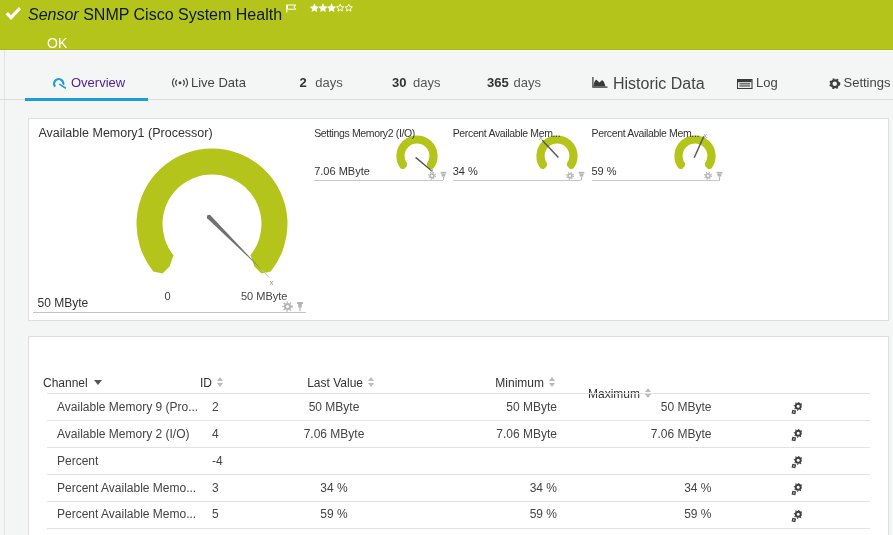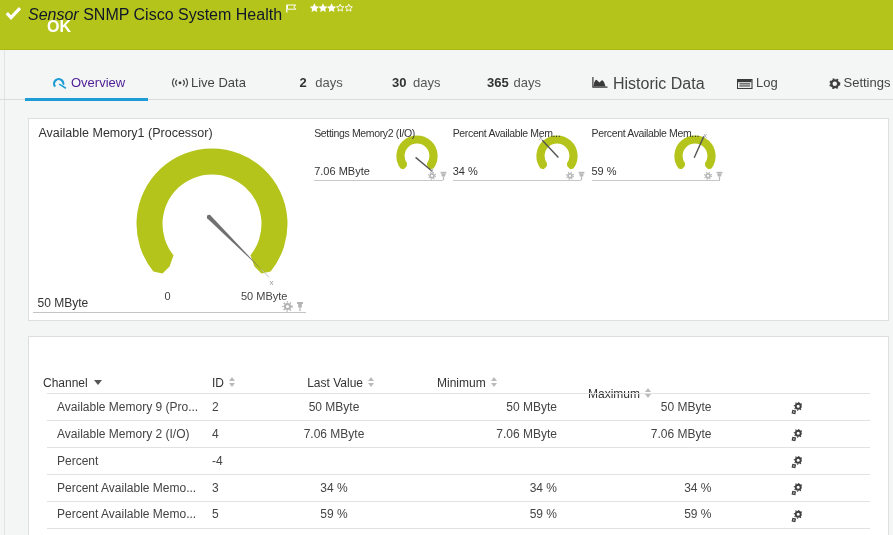--- a/index.html
+++ b/index.html
@@ -26,21 +26,21 @@
   <g fill="#fff">
     <path id="s1" d="M4.4 0.3 L5.8 3.3 L9 3.7 L6.6 5.9 L7.2 9.1 L4.4 7.5 L1.6 9.1 L2.2 5.9 L-0.2 3.7 L3 3.3 Z"></path>
     <use href="#s1" x="8.6"></use>
     <use href="#s1" x="17.2"></use>
   </g>
   <g fill="none" stroke="#fff" stroke-width="0.95">
     <path d="M30.2 1.2 L31.3 3.6 L33.8 3.9 L31.9 5.6 L32.4 8.1 L30.2 6.8 L28 8.1 L28.5 5.6 L26.6 3.9 L29.1 3.6 Z"></path>
     <path d="M38.8 1.2 L39.9 3.6 L42.4 3.9 L40.5 5.6 L41 8.1 L38.8 6.8 L36.6 8.1 L37.1 5.6 L35.2 3.9 L37.7 3.6 Z"></path>
   </g>
 </svg>
-<div class="t" style="left:47px;top:18px;font-size:16px;font-weight:bold;color:#fff">OK</div>
+<div class="t" style="left:47px;top:35px;font-size:14px;font-weight:normal;color:#fff">OK</div>
 
 <div class="abs" style="left:0;top:99px;width:893px;height:1px;background:#dcdcdc"></div>
 <div class="abs" style="left:25px;top:97.7px;width:123px;height:3px;background:#1e9cd6"></div>
 <svg class="abs" style="left:51.5px;top:77.5px" width="15" height="11" viewBox="0 0 15 11">
   <path d="M3.18 8.66 A 4.6 4.6 0 1 1 10.22 8.66" fill="none" stroke="#1e9cd6" stroke-width="2.2"></path>
   <path d="M7.4 6.4 L14 10.3" stroke="#fff" stroke-width="3.2"></path>
   <path d="M7.2 6.1 L13.9 10.2" stroke="#1e9cd6" stroke-width="1.6"></path>
 </svg>
 <div class="t" style="left:71px;top:75px;font-size:13px;color:#4c1d95">Overview</div>
 <svg class="abs" style="left:170.5px;top:78px" width="18" height="9.5" viewBox="0 0 18 9.5">
@@ -150,23 +150,23 @@
 .th{position:absolute;white-space:nowrap;font-size:12px;color:#333}
 .td{position:absolute;white-space:nowrap;font-size:12px;color:#444}
 .sort{display:inline-block;width:7px;height:10px;position:relative;margin-left:5px}
 .sort b,.sort i{position:absolute;left:0;width:0;height:0;border-left:3.5px solid transparent;border-right:3.5px solid transparent}
 .sort b{top:0;border-bottom:4px solid #bbb}
 .sort i{bottom:0;border-top:4px solid #bbb}
 .rowline{position:absolute;left:47px;width:823px;height:1px;background:#e2e2e2}
 </style>
 
 <div class="th" style="left:43px;top:375.6px">Channel<span style="display:inline-block;margin-left:6px;width:0;height:0;border-left:4px solid transparent;border-right:4px solid transparent;border-top:5px solid #555;vertical-align:2px"></span></div>
-<div class="th" style="left:212px;top:375.6px">ID<span class="sort"><b></b><i></i></span></div>
+<div class="th" style="left:200px;top:375.6px">ID<span class="sort"><b></b><i></i></span></div>
 <div class="th" style="left:255px;top:375.6px;width:120px;text-align:right">Last Value<span class="sort"><b></b><i></i></span></div>
-<div class="th" style="left:437px;top:375.6px;width:119px;">Minimum<span class="sort"><b></b><i></i></span></div>
+<div class="th" style="left:437px;top:375.6px;width:119px;text-align:right">Minimum<span class="sort"><b></b><i></i></span></div>
 <div class="th" style="left:588px;top:387px;width:120px;text-align:left">Maximum<span class="sort"><b></b><i></i></span></div>
 
 <div class="rowline" style="top:392.6px"></div>
 <div class="rowline" style="top:419.8px"></div>
 <div class="rowline" style="top:446.8px"></div>
 <div class="rowline" style="top:473.7px"></div>
 <div class="rowline" style="top:500.7px"></div>
 <div class="rowline" style="top:527.6px"></div>
 
 <div class="td" style="left:57px;top:399.8px">Available Memory 9 (Pro...</div>

